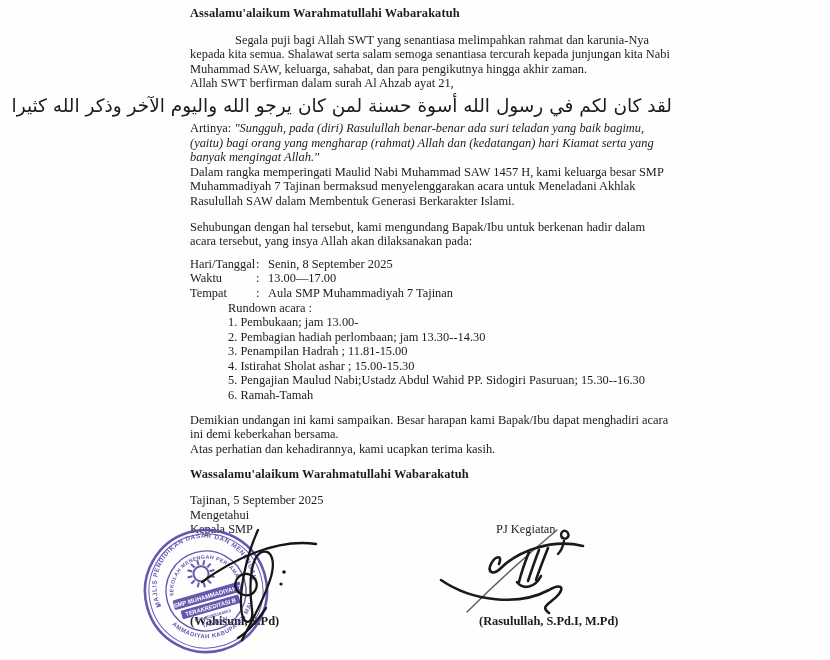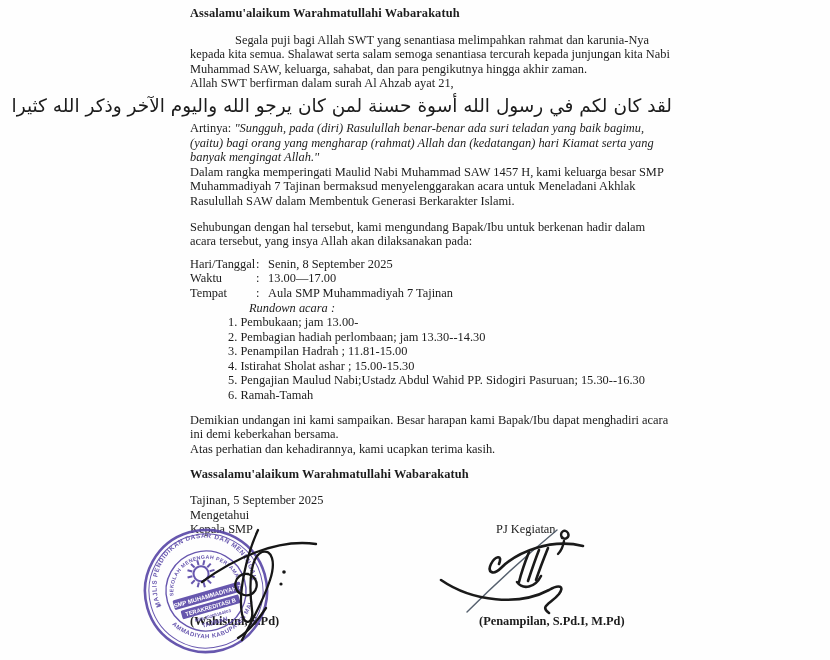--- a/index.html
+++ b/index.html
@@ -14,21 +14,21 @@
   .arabic { font-family:"DejaVu Sans", sans-serif; font-size:18.5px; line-height:30px;
             direction:rtl; text-align:right; white-space:nowrap; }
   .translation .quote { font-style:italic; }
   .p-invite { margin-top:11px; }
 
   .details { margin-top:8px; }
   .details-row { display:flex; }
   .d-label { width:66px; flex:0 0 66px; }
   .d-sep { flex:0 0 12px; }
 
-  .rundown-heading { margin-left:59px;font-style:italic; }
+  .rundown-heading { margin-left:38px; }
   .rundown-item { margin-left:38px; }
 
   .p-closing { margin-top:10px; }
   .closing-salam { margin-top:11px; font-weight:bold; letter-spacing:.1px; }
 
   .signoff { margin-top:11px;font-family:Liberation Serif, serif; }
   .roles-row { position:relative; height:14.6px; }
   .role-right { position:absolute; left:306px; top:0; }
   .names-row { position:relative; height:14.6px; margin-top:77px; font-weight:bold; }
   .name-right { position:absolute; left:289px; top:0; }
@@ -93,21 +93,21 @@
 
     <div class="signoff">
       <p>Tajinan, 5 September 2025</p>
       <p>Mengetahui</p>
       <div class="roles-row">
         <span class="role-left">Kepala SMP</span>
         <span class="role-right">PJ Kegiatan</span>
       </div>
       <div class="names-row">
         <span class="name-left">(Wahisuni, S.Pd)</span>
-        <span class="name-right">(Penampilan, S.Pd.I, M.Pd)</span>
+        <span class="name-right">(Rasulullah, S.Pd.I, M.Pd)</span>
       </div>
     </div>
   </div>
 
   <svg class="artwork stamp-svg" width="130" height="130" viewBox="0 0 130 130">
     <g transform="rotate(-16 65 65)" fill="none" stroke="#5b49a8">
       <circle cx="65" cy="65" r="61" stroke-width="2.6"></circle>
       <circle cx="65" cy="65" r="57" stroke-width="1"></circle>
       <circle cx="65" cy="65" r="40" stroke-width="1.4"></circle>
       <path id="arcTop" d="M 18.5,71.5 A 48,48 0 1 1 111.5,71.5" stroke="none"></path>

